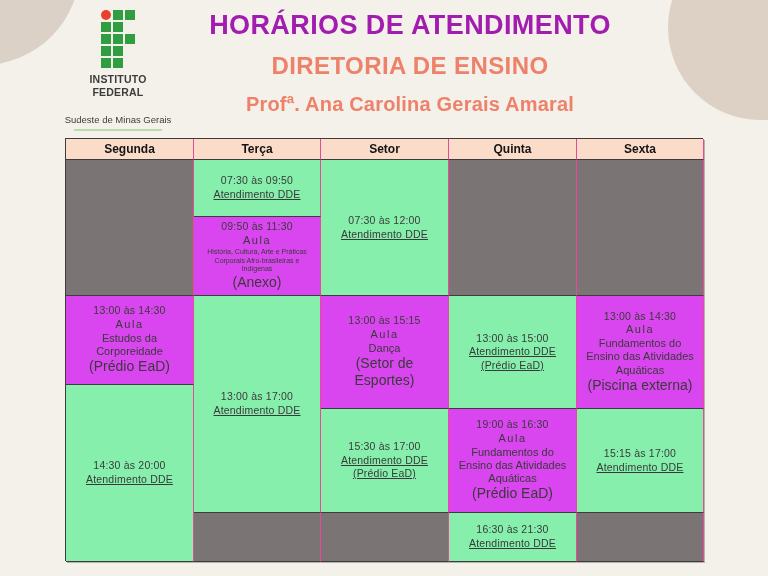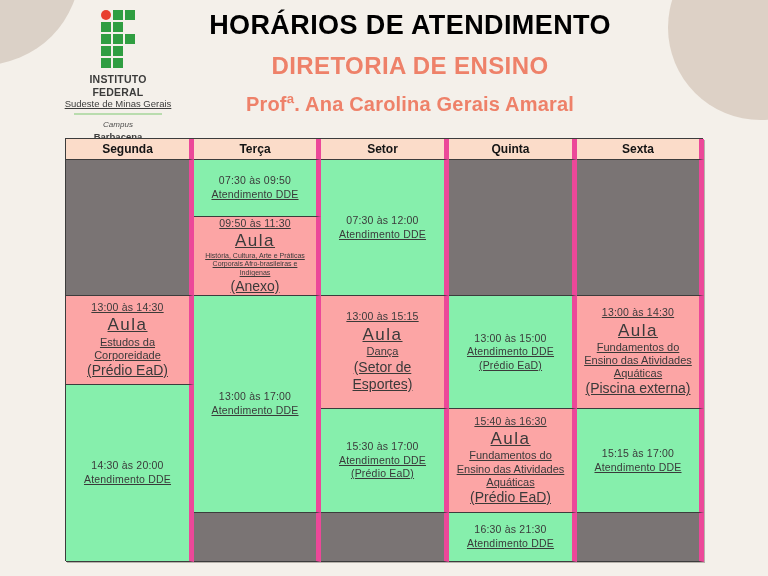--- a/index.html
+++ b/index.html
@@ -16,53 +16,53 @@
   .circle.tl { left:-115px; top:-130px; width:195px; height:195px; }
   .circle.tr { left:668px; top:-65px; width:185px; height:185px; background:#ddd1c6; }
 
   
   .logo-wrap { position:absolute; left:58px; top:10px; width:120px; text-align:center; }
   .logo-grid { display:grid; grid-template-columns:repeat(3,10px); grid-template-rows:repeat(5,10px); gap:2px; width:34px; margin:0 auto; }
   .logo-grid .sq { background:#2f9e41; }
   .logo-grid .dot { background:#e8402f; border-radius:50%; }
   .logo-grid .blank { background:transparent; }
   .org-name { margin-top:5px; font-size:10.5px; font-weight:bold; line-height:1.2; color:#3c3c3b; letter-spacing:.2px; }
-  .org-region { margin-top:0; font-size:9.5px; color:#3c3c3b;text-decoration:underline; }
+  .org-region { margin-top:16px; font-size:9.5px; color:#3c3c3b; }
   .org-line { width:88px; height:2px; background:#b9dcae; margin:4px auto 5px auto; }
   .campus-label { font-size:8px; font-style:italic; color:#4d4d4c; }
   .campus-name { margin-top:2px; font-size:9.5px; font-weight:bold; color:#3c3c3b; }
 
   
   .titles { position:absolute; left:150px; top:10px; width:520px; text-align:center; }
-  .title-main { font-size:27px; font-weight:800; color:#000000; letter-spacing:.4px; }
+  .title-main { font-size:27px; font-weight:800; color:#a21caf; letter-spacing:.4px; }
   .title-sub  { margin-top:11px; font-size:24px; font-weight:800; color:#ee8169; letter-spacing:.4px; }
   .title-prof { margin-top:13px; font-size:20px; font-weight:800; color:#ee8169; letter-spacing:.2px; }
 
   
   .tbl {
     position:absolute; left:65px; top:138px; width:638px; height:423px;
     display:grid;
     grid-template-columns:128px 127px 128px 128px 127px;
     grid-template-rows:21px 57px 79px 89px 24px 104px 49px;
     border-top:1px solid #3c3c3c; border-left:1px solid #3c3c3c;
     background:#ffffff;
     box-shadow:2px 2px 0 rgba(150,144,136,.65);
   }
   .cell {
-    border-right:5px solid #ec4899; border-bottom:1px solid #3c3c3c;
+    border-right:1px solid #ec4899; border-bottom:1px solid #3c3c3c;
     display:flex; flex-direction:column; justify-content:center; align-items:center;
     text-align:center; padding:2px 6px; overflow:hidden;
   }
   .cell.day { background:#fbdcc9; font-weight:bold; font-size:12px; color:#141414; padding:0; }
   .cell.dark { background:#7a7474; }
-  .cell.gray { background:#fca5a5;text-decoration:underline; }
+  .cell.gray { background:#d946ef; }
   .cell.white { background:#86efac; }
   .time    { font-size:10.5px; color:#3a3a3a; line-height:1.3; letter-spacing:.2px; }
   .label   { font-size:10.5px; color:#3a3a3a; line-height:1.3; letter-spacing:.2px;text-decoration:underline; }
-  .aula    { font-size:17px; color:#3a3a3a; line-height:1.25; letter-spacing:1.5px; }
+  .aula    { font-size:11px; color:#3a3a3a; line-height:1.25; letter-spacing:1.5px; }
   .subject { font-size:11px; color:#3a3a3a; line-height:1.2; }
   .subject.tiny { font-size:7px; line-height:1.25; }
   .loc     { font-size:14px; color:#3a3a3a; line-height:1.25; }
 </style>
 </head>
 <body>
 
 <div class="circle tl"></div>
 <div class="circle tr"></div>
 
@@ -153,21 +153,21 @@
   </div>
   <div class="cell dark" style="grid-column:3;grid-row:7"></div>
 
   <div class="cell dark" style="grid-column:4;grid-row:2/span 2"></div>
   <div class="cell white" style="grid-column:4;grid-row:4/span 2">
     <span class="time">13:00 às 15:00</span>
     <span class="label">Atendimento DDE</span>
     <span class="label">(Prédio EaD)</span>
   </div>
   <div class="cell gray" style="grid-column:4;grid-row:6">
-    <span class="time">15:40 às 16:30</span>
+    <span class="time">19:00 às 16:30</span>
     <span class="aula">Aula</span>
     <span class="subject">Fundamentos do Ensino das Atividades Aquáticas</span>
     <span class="loc">(Prédio EaD)</span>
   </div>
   <div class="cell white" style="grid-column:4;grid-row:7">
     <span class="time">16:30 às 21:30</span>
     <span class="label">Atendimento DDE</span>
   </div>
 
   <div class="cell dark" style="grid-column:5;grid-row:2/span 2"></div>

